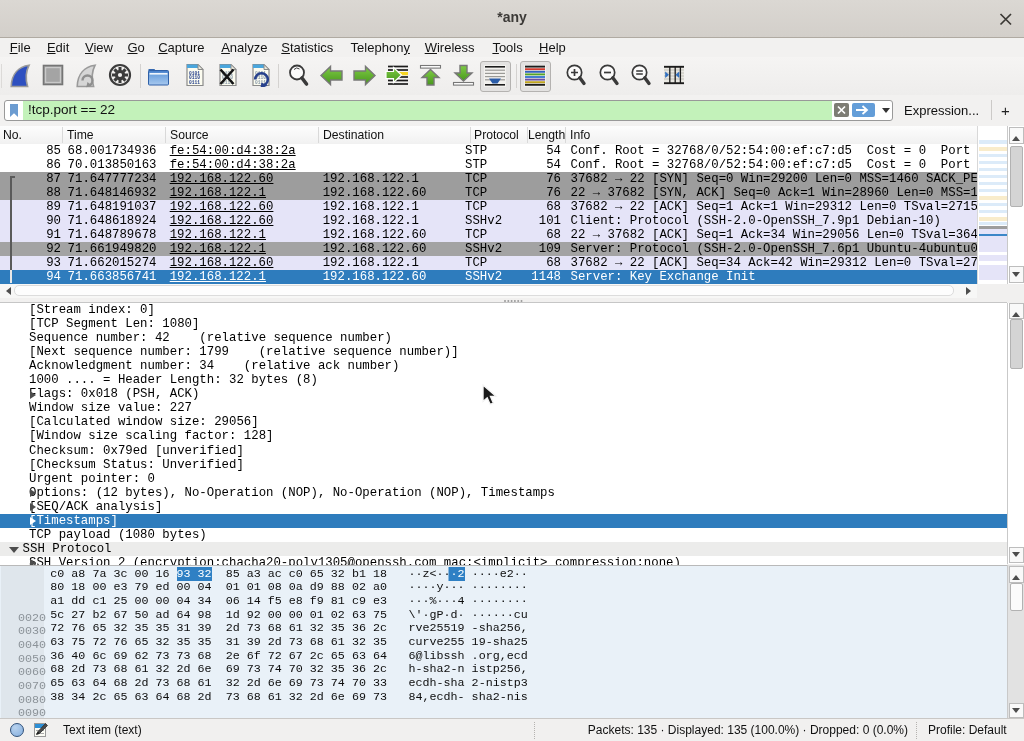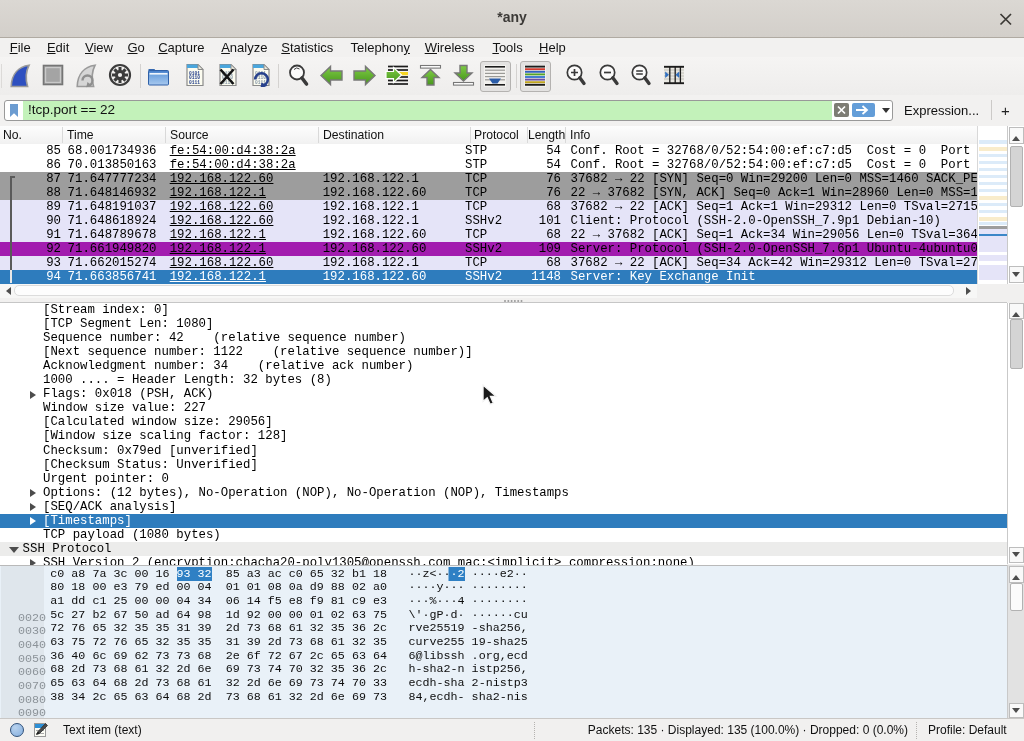--- a/index.html
+++ b/index.html
@@ -47,21 +47,21 @@
   .c-info{left:570.5px;}
   
   #minimap{left:977px;top:126px;width:30px;height:158px;background:#fff;border-left:1px solid #d8d8d8;box-sizing:border-box;}
   .stripe{position:absolute;left:1px;width:28px;}
   .sbtn{position:absolute;background:#f9f9f9;border:1px solid #bdbdbd;box-sizing:border-box;}
   .tri-u{width:0;height:0;border:4px solid transparent;border-bottom:5px solid #4d4d4d;position:absolute;}
   .tri-d{width:0;height:0;border:4px solid transparent;border-top:5px solid #4d4d4d;position:absolute;}
   .tri-l{width:0;height:0;border:4px solid transparent;border-right:5px solid #4d4d4d;position:absolute;}
   .tri-r{width:0;height:0;border:4px solid transparent;border-left:5px solid #4d4d4d;position:absolute;}
   .dline{position:absolute;left:0;width:1007px;height:14.05px;line-height:14.05px;white-space:pre;
-         font-family:"Liberation Mono",monospace;padding-left:43px;box-sizing:border-box;}
+         font-family:"Liberation Mono",monospace;padding-left:29px;box-sizing:border-box;}
   .dline.root{padding-left:22.6px;}
   .dtri{position:absolute;left:30px;top:3.5px;width:0;height:0;border-top:4.5px solid transparent;
         border-bottom:4.5px solid transparent;border-left:6px solid #4c4c4c;}
   .hline{position:absolute;left:0;width:1007px;height:13.68px;line-height:13.68px;white-space:pre;color:#0d0d0d;}
   .hoff{position:absolute;left:18px;color:#8c9399;margin-top:44px;}
   .hhex{position:absolute;left:50.3px;}
   .hasc{position:absolute;left:408.5px;}
   .hsel{background:#2f80c4;color:#fff;}
 </style></head>
 <body>
@@ -294,21 +294,21 @@
   <span class="hsep" style="left:565px"></span>
 </div>
 <div class="abs" id="plrows">
   <div class="prow" style="top:0px;background:#fff"><span class="c-no">85</span><span class="c-time">68.001734936</span><span class="c-src">fe:54:00:d4:38:2a</span><span class="c-proto">STP</span><span class="c-len">54</span><span class="c-info">Conf. Root = 32768/0/52:54:00:ef:c7:d5  Cost = 0  Port = 0x8001</span></div>
   <div class="prow" style="top:14.04px;background:#fff"><span class="c-no">86</span><span class="c-time">70.013850163</span><span class="c-src">fe:54:00:d4:38:2a</span><span class="c-proto">STP</span><span class="c-len">54</span><span class="c-info">Conf. Root = 32768/0/52:54:00:ef:c7:d5  Cost = 0  Port = 0x8001</span></div>
   <div class="prow" style="top:28.08px;background:#9d9d9d"><span class="c-no">87</span><span class="c-time">71.647777234</span><span class="c-src">192.168.122.60</span><span class="c-dst">192.168.122.1</span><span class="c-proto">TCP</span><span class="c-len">76</span><span class="c-info">37682 → 22 [SYN] Seq=0 Win=29200 Len=0 MSS=1460 SACK_PERM=1 TSval=2715664855 TSecr=0 WS=128</span></div>
   <div class="prow" style="top:42.12px;background:#9d9d9d"><span class="c-no">88</span><span class="c-time">71.648146932</span><span class="c-src">192.168.122.1</span><span class="c-dst">192.168.122.60</span><span class="c-proto">TCP</span><span class="c-len">76</span><span class="c-info">22 → 37682 [SYN, ACK] Seq=0 Ack=1 Win=28960 Len=0 MSS=1460 SACK_PERM=1</span></div>
   <div class="prow" style="top:56.16px;background:#e5e4f8"><span class="c-no">89</span><span class="c-time">71.648191037</span><span class="c-src">192.168.122.60</span><span class="c-dst">192.168.122.1</span><span class="c-proto">TCP</span><span class="c-len">68</span><span class="c-info">37682 → 22 [ACK] Seq=1 Ack=1 Win=29312 Len=0 TSval=2715664856 TSecr=364</span></div>
   <div class="prow" style="top:70.2px;background:#e5e4f8"><span class="c-no">90</span><span class="c-time">71.648618924</span><span class="c-src">192.168.122.60</span><span class="c-dst">192.168.122.1</span><span class="c-proto">SSHv2</span><span class="c-len">101</span><span class="c-info">Client: Protocol (SSH-2.0-OpenSSH_7.9p1 Debian-10)</span></div>
   <div class="prow" style="top:84.24px;background:#e5e4f8"><span class="c-no">91</span><span class="c-time">71.648789678</span><span class="c-src">192.168.122.1</span><span class="c-dst">192.168.122.60</span><span class="c-proto">TCP</span><span class="c-len">68</span><span class="c-info">22 → 37682 [ACK] Seq=1 Ack=34 Win=29056 Len=0 TSval=36495582 TSecr=2715</span></div>
-  <div class="prow" style="top:98.28px;background:#a21caf"><span class="c-no">92</span><span class="c-time">71.661949820</span><span class="c-src">192.168.122.1</span><span class="c-dst">192.168.122.60</span><span class="c-proto">SSHv2</span><span class="c-len">109</span><span class="c-info">Server: Protocol (SSH-2.0-OpenSSH_7.6p1 Ubuntu-4ubuntu0.3)</span></div>
+  <div class="prow" style="top:98.28px;background:#a3a3a3"><span class="c-no">92</span><span class="c-time">71.661949820</span><span class="c-src">192.168.122.1</span><span class="c-dst">192.168.122.60</span><span class="c-proto">SSHv2</span><span class="c-len">109</span><span class="c-info">Server: Protocol (SSH-2.0-OpenSSH_7.6p1 Ubuntu-4ubuntu0.3)</span></div>
   <div class="prow" style="top:112.32px;background:#e5e4f8"><span class="c-no">93</span><span class="c-time">71.662015274</span><span class="c-src">192.168.122.60</span><span class="c-dst">192.168.122.1</span><span class="c-proto">TCP</span><span class="c-len">68</span><span class="c-info">37682 → 22 [ACK] Seq=34 Ack=42 Win=29312 Len=0 TSval=2715664870 TSecr=3</span></div>
   <div class="prow" style="top:126.36px;background:#2e7cbd;color:#fff"><span class="c-no">94</span><span class="c-time">71.663856741</span><span class="c-src">192.168.122.1</span><span class="c-dst">192.168.122.60</span><span class="c-proto">SSHv2</span><span class="c-len">1148</span><span class="c-info">Server: Key Exchange Init</span></div>
   <div class="abs" style="left:10px;top:32px;width:5px;height:1.5px;background:#5a5a5a"></div>
   <div class="abs" style="left:10px;top:32px;width:1.5px;height:94.4px;background:#5a5a5a"></div>
   <div class="abs" style="left:10px;top:126.4px;width:1.5px;height:13px;background:#e8e8e8"></div>
 </div>
 <div class="abs" id="plhsb" style="left:0;top:284.4px;width:977px;height:13.6px;background:#f7f7f6;">
   <div class="abs" style="left:14px;top:1px;width:940px;height:11px;background:#fdfdfd;border:1px solid #dcdcdc;border-radius:5px;box-sizing:border-box;"></div>
   <span class="tri-l" style="left:2px;top:3px;"></span>
   <span class="tri-r" style="left:966px;top:3px;"></span>
@@ -342,21 +342,21 @@
   <span class="tri-u" style="left:4px;top:6px;"></span>
   <div class="abs" style="left:2px;top:20px;width:13px;height:61px;background:#d4d4d4;border:1px solid #b2b2b2;border-radius:2px;box-sizing:border-box;"></div>
   <div class="sbtn" style="left:1px;top:140px;width:15px;height:17px;"></div>
   <span class="tri-d" style="left:4px;top:146px;"></span>
 </div>
 
 <div class="abs" id="detail" style="left:0;top:303px;width:1007px;height:262px;background:#fff;overflow:hidden;font-size:12.35px;border-top:1px solid #c6c6c6;margin-top:-1px;">
   <div class="dline" style="top:0px">[Stream index: 0]</div>
   <div class="dline" style="top:14.05px">[TCP Segment Len: 1080]</div>
   <div class="dline" style="top:28.1px">Sequence number: 42    (relative sequence number)</div>
-  <div class="dline" style="top:42.15px">[Next sequence number: 1122    (relative sequence number)]</div>
+  <div class="dline" style="top:42.15px">[Next sequence number: 1799    (relative sequence number)]</div>
   <div class="dline" style="top:56.2px">Acknowledgment number: 34    (relative ack number)</div>
   <div class="dline" style="top:70.25px">1000 .... = Header Length: 32 bytes (8)</div>
   <div class="dline" style="top:84.3px"><span class="dtri"></span>Flags: 0x018 (PSH, ACK)</div>
   <div class="dline" style="top:98.35px">Window size value: 227</div>
   <div class="dline" style="top:112.4px">[Calculated window size: 29056]</div>
   <div class="dline" style="top:126.45px">[Window size scaling factor: 128]</div>
   <div class="dline" style="top:140.5px">Checksum: 0x79ed [unverified]</div>
   <div class="dline" style="top:154.55px">[Checksum Status: Unverified]</div>
   <div class="dline" style="top:168.6px">Urgent pointer: 0</div>
   <div class="dline" style="top:182.65px"><span class="dtri"></span>Options: (12 bytes), No-Operation (NOP), No-Operation (NOP), Timestamps</div>

